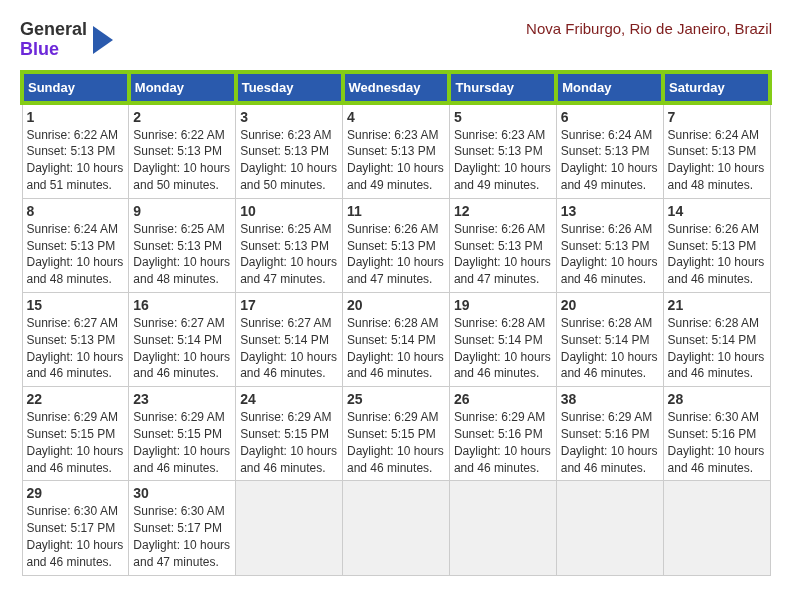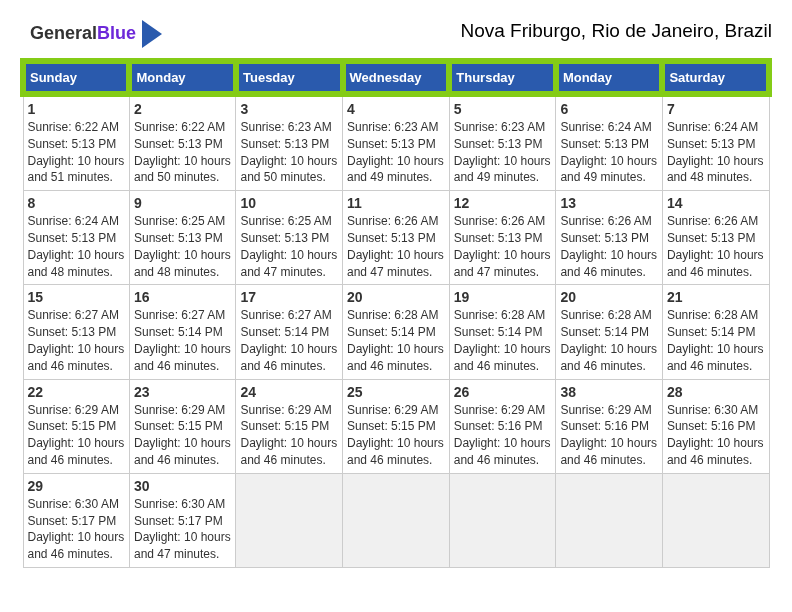--- a/index.html
+++ b/index.html
@@ -15,23 +15,22 @@
       justify-content: space-between;
       align-items: flex-start;
       margin-bottom: 10px;
     }
     .logo {
       display: flex;
       align-items: center;
     }
     .logo-text {
       display: flex;
-      flex-direction: row;
+      flex-direction: column;
       line-height: 1.1;
-      margin-left: 10px;
     }
     .logo-general {
       font-size: 18px;
       font-weight: bold;
       color: #333;
     }
     .logo-blue {
       font-size: 18px;
       font-weight: bold;
       color: #6d28d9;
@@ -43,36 +42,36 @@
     }
     .title-block {
       text-align: right;
     }
     .month-title {
       font-size: 36px;
       font-weight: bold;
       color: #333;
     }
     .location {
-      font-size: 19px;
-      color: #000000;
+      font-size: 15px;
+      color: #7f1d1d;
     }
     .calendar {
       width: 100%;
       border-collapse: collapse;
       font-size: 11px;
     }
     .calendar th {
       background-color: #2a5aad;
       color: #fff;
       padding: 6px 4px;
       text-align: left;
       font-size: 13px;
       font-weight: bold;
-      border: 6px solid #84cc16;
+      border: 4px solid #84cc16;
     }
     .calendar td {
       border: 1px solid #ccc;
       vertical-align: top;
       padding: 4px;
       width: 107px;
       min-height: 80px;
       background: #fff;
     }
     .calendar td.empty {

